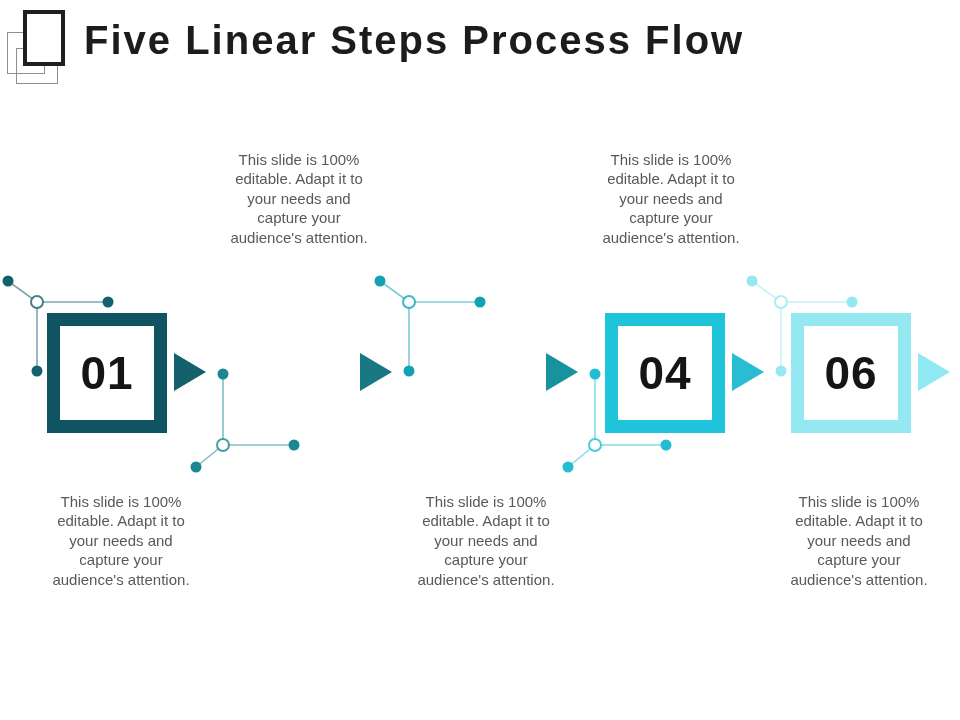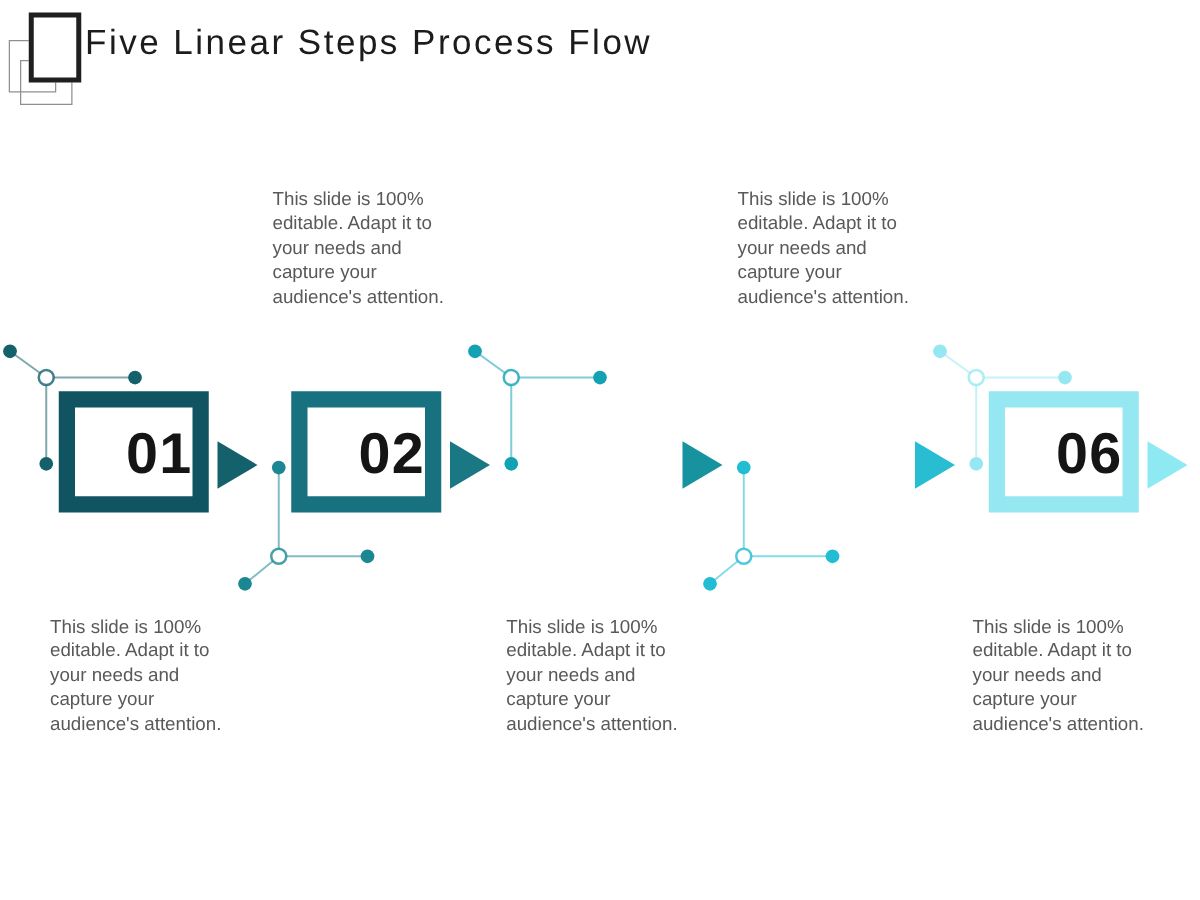--- a/index.html
+++ b/index.html
@@ -7,48 +7,48 @@
     position:relative;width:960px;height:720px;background:#fff;overflow:hidden;
     font-family:"Liberation Sans",sans-serif;
   }
   
   .logo{position:absolute;left:0;top:0;width:90px;height:95px;}
   .logo .sq{position:absolute;background:transparent;}
   .logo .g1{left:7px;top:32px;width:36px;height:40px;border:1px solid #8f8f8f;z-index:1;}
   .logo .g2{left:16px;top:48px;width:40px;height:34px;border:1px solid #8f8f8f;z-index:2;}
   .logo .blk{left:23px;top:10px;width:34px;height:48px;border:4px solid #1f1f1f;background:#fff;z-index:3;}
   h1.title{
-    position:absolute;left:68px;top:18px;margin:0;
-    font-size:28px;font-weight:400;letter-spacing:2px;color:var(--title-color,#1c1c1c);
+    position:absolute;left:84px;top:18px;margin:0;
+    font-size:40px;font-weight:700;letter-spacing:2px;color:var(--title-color,#1c1c1c);
     white-space:nowrap;
   }
   
   .step{position:absolute;inset:0;pointer-events:none;}
   .box{
-    position:absolute;top:313px;left:var(--L);width:120px;height:97px;
+    position:absolute;top:313px;left:var(--L);width:120px;height:120px;
     box-sizing:border-box;border:13px solid var(--c);background:#fff;
-    display:flex;align-items:center;justify-content:flex-end;pointer-events:auto;
+    display:flex;align-items:center;justify-content:center;pointer-events:auto;
   }
   .num{font-size:46px;font-weight:bold;color:#151515;letter-spacing:1px;}
   
   .arrow{
     position:absolute;top:353px;left:calc(var(--L) + 127px);
     width:0;height:0;
     border-top:19px solid transparent;border-bottom:19px solid transparent;
     border-left:32px solid var(--arrow);
   }
   
   .conn{position:absolute;color:var(--dot);overflow:visible;}
   .connA{left:calc(var(--L) - 45px);top:274px;}
   .connB{left:calc(var(--L) - 43px);top:368px;}
   
   .note{
     position:absolute;width:162px;
     font-size:15px;line-height:19.4px;color:var(--note-color,#595959);
-    white-space:pre-line;text-align:left;
+    white-space:pre-line;text-align:center;
   }
   .n0{left:40px;top:492px;}
   .n1{left:218px;top:150px;}
   .n2{left:405px;top:492px;}
   .n3{left:590px;top:150px;}
   .n4{left:778px;top:492px;}
 </style>
 </head>
 <body>
 
@@ -82,23 +82,20 @@
   </div>
 
   <div class="step" style="--L: 233px; --c: #17717E; --arrow: #1A7884; --dot: #1B8793;">
     <svg class="conn connB" width="112" height="106" viewBox="0 0 112 106">
       <path d="M33 6 L33 77 M33 77 L104 77 M33 77 L6 99" fill="none" stroke="currentColor" stroke-opacity="0.55" stroke-width="1.6"></path>
       <circle cx="33" cy="6" r="5.5" fill="currentColor"></circle>
       <circle cx="104" cy="77" r="5.5" fill="currentColor"></circle>
       <circle cx="6" cy="99" r="5.5" fill="currentColor"></circle>
       <circle cx="33" cy="77" r="6" fill="#ffffff" stroke="currentColor" stroke-opacity="0.8" stroke-width="2"></circle>
     </svg>
-    <div class="box">
-      <span class="num">02</span>
-    </div>
     <div class="arrow"></div>
     <div class="note n1">This slide is 100%
 editable. Adapt it to
 your needs and
 capture your
 audience's attention.</div>
   </div>
 
   <div class="step" style="--L: 419px; --c: #12A2B4; --arrow: #17929F; --dot: #12A2B4;">
     <svg class="conn connA" width="113" height="104" viewBox="0 0 113 104">
@@ -117,20 +114,23 @@
   </div>
 
   <div class="step" style="--L: 605px; --c: #1FC3DA; --arrow: #28BDD2; --dot: #22BDD3;">
     <svg class="conn connB" width="112" height="106" viewBox="0 0 112 106">
       <path d="M33 6 L33 77 M33 77 L104 77 M33 77 L6 99" fill="none" stroke="currentColor" stroke-opacity="0.55" stroke-width="1.6"></path>
       <circle cx="33" cy="6" r="5.5" fill="currentColor"></circle>
       <circle cx="104" cy="77" r="5.5" fill="currentColor"></circle>
       <circle cx="6" cy="99" r="5.5" fill="currentColor"></circle>
       <circle cx="33" cy="77" r="6" fill="#ffffff" stroke="currentColor" stroke-opacity="0.8" stroke-width="2"></circle>
     </svg>
+    <div class="box">
+      <span class="num">04</span>
+    </div>
     <div class="arrow"></div>
     <div class="note n3">This slide is 100%
 editable. Adapt it to
 your needs and
 capture your
 audience's attention.</div>
   </div>
 
   <div class="step" style="--L: 791px; --c: #95E8F2; --arrow: #8FE9F2; --dot: #95E8F2;">
     <svg class="conn connA" width="113" height="104" viewBox="0 0 113 104">

